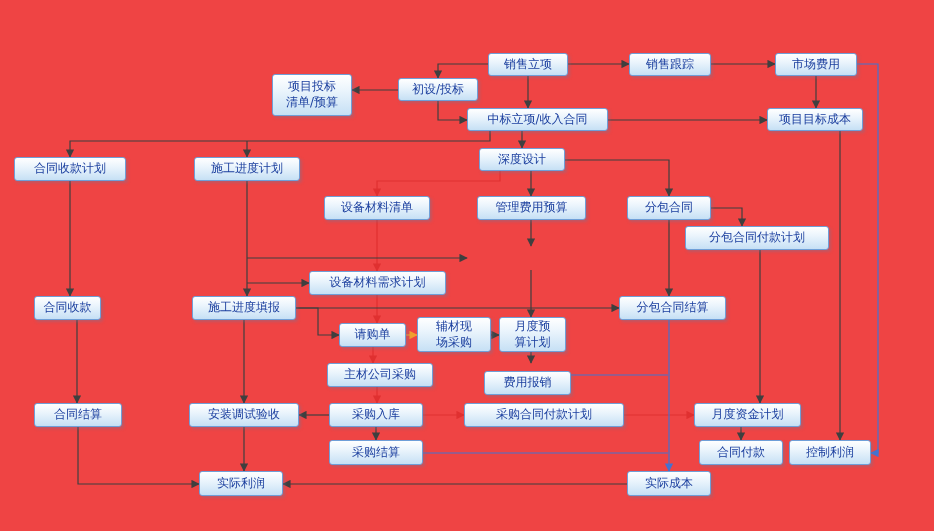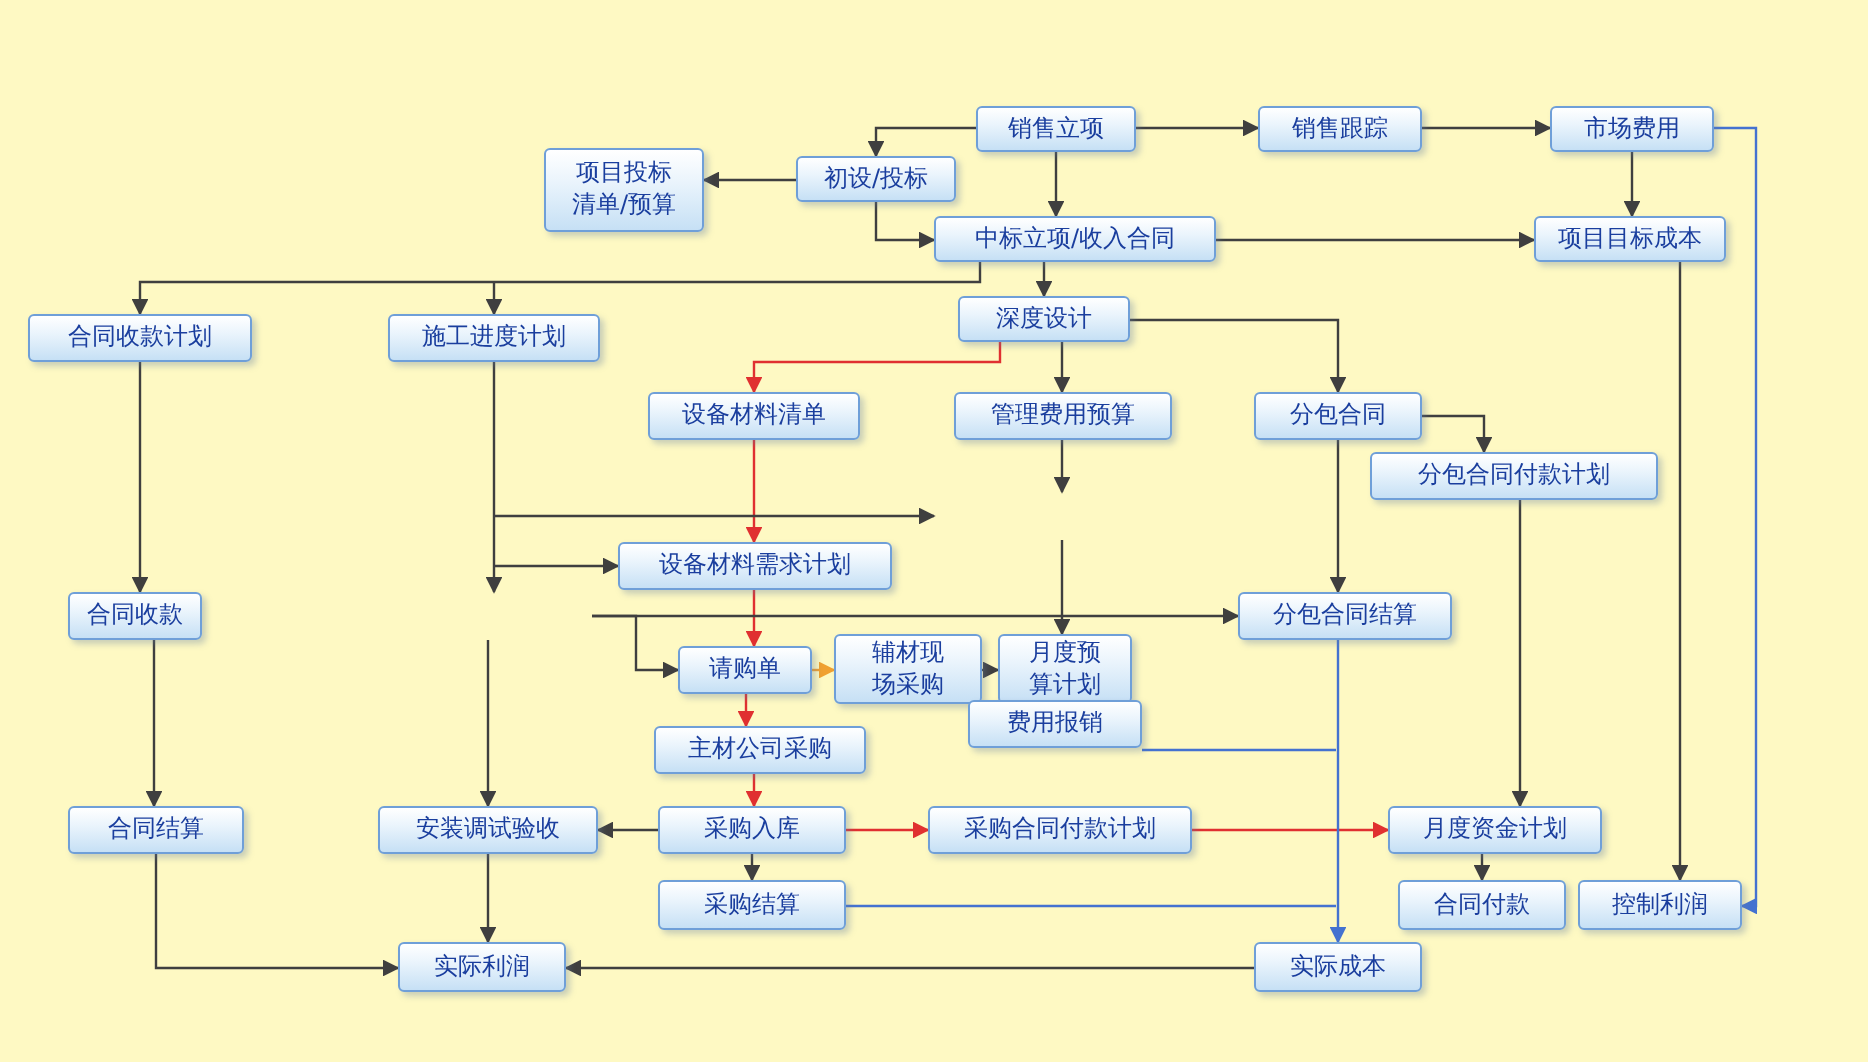--- a/index.html
+++ b/index.html
@@ -1,17 +1,17 @@
 <!DOCTYPE html>
 <html><head>
 <meta charset="utf-8">
 <style>
   html,body{margin:0;padding:0;background:#ffffff;}
   body{font-family:"DejaVu Sans","Liberation Sans",sans-serif;}
-  #stage{position:relative;width:934px;height:531px;background:#fef9c3;overflow:hidden;}
+  #stage{position:relative;width:934px;height:531px;background:#ef4444;overflow:hidden;}
   #edges{position:absolute;left:0;top:0;}
   .node{
     position:absolute;
     display:flex;align-items:center;justify-content:center;
     text-align:center;
     font-size:12px;line-height:1.3;
     color:#1a3e9e;
     border:1px solid #6f9fd8;
     border-radius:3px;
     background:linear-gradient(180deg,#ffffff 0%,#eaf4fc 40%,#c6e0f5 100%);
@@ -99,31 +99,32 @@
     <div class="node" style="left: 767px; top: 108px; width: 96px; height: 23px;">项目目标成本</div>
     <div class="node" style="left: 14px; top: 157px; width: 112px; height: 24px;">合同收款计划</div>
     <div class="node" style="left: 194px; top: 157px; width: 106px; height: 24px;">施工进度计划</div>
     <div class="node" style="left: 479px; top: 148px; width: 86px; height: 23px;">深度设计</div>
     <div class="node" style="left: 324px; top: 196px; width: 106px; height: 24px;">设备材料清单</div>
     <div class="node" style="left: 477px; top: 196px; width: 109px; height: 24px;">管理费用预算</div>
     <div class="node" style="left: 627px; top: 196px; width: 84px; height: 24px;">分包合同</div>
     <div class="node" style="left: 685px; top: 226px; width: 144px; height: 24px;">分包合同付款计划</div>
     <div class="node" style="left: 309px; top: 271px; width: 137px; height: 24px;">设备材料需求计划</div>
     <div class="node" style="left: 34px; top: 296px; width: 67px; height: 24px;">合同收款</div>
+    <div class="node" style="left: 192px; top: 296px; width: 104px; height: 24px;">施工进度填报</div>
     <div class="node" style="left: 619px; top: 296px; width: 107px; height: 24px;">分包合同结算</div>
     <div class="node" style="left: 339px; top: 323px; width: 67px; height: 24px;">请购单</div>
     <div class="node" style="left: 417px; top: 317px; width: 74px; height: 35px;">辅材现
 场采购</div>
     <div class="node" style="left: 499px; top: 317px; width: 67px; height: 35px;">月度预
 算计划</div>
     <div class="node" style="left: 327px; top: 363px; width: 106px; height: 24px;">主材公司采购</div>
-    <div class="node" style="left: 484px; top: 350px; width: 87px; height: 24px;">费用报销</div>
+    <div class="node" style="left: 484px; top: 371px; width: 87px; height: 24px;">费用报销</div>
     <div class="node" style="left: 34px; top: 403px; width: 88px; height: 24px;">合同结算</div>
     <div class="node" style="left: 189px; top: 403px; width: 110px; height: 24px;">安装调试验收</div>
     <div class="node" style="left: 329px; top: 403px; width: 94px; height: 24px;">采购入库</div>
-    <div class="node" style="left: 464px; top: 403px; width: 132px; height: 24px;">采购合同付款计划</div>
+    <div class="node" style="left: 464px; top: 403px; width: 160px; height: 24px;">采购合同付款计划</div>
     <div class="node" style="left: 694px; top: 403px; width: 107px; height: 24px;">月度资金计划</div>
     <div class="node" style="left: 329px; top: 440px; width: 94px; height: 25px;">采购结算</div>
     <div class="node" style="left: 699px; top: 440px; width: 84px; height: 25px;">合同付款</div>
     <div class="node" style="left: 789px; top: 440px; width: 82px; height: 25px; text-align: center;">控制利润</div>
     <div class="node" style="left: 199px; top: 471px; width: 84px; height: 25px;">实际利润</div>
     <div class="node" style="left: 627px; top: 471px; width: 84px; height: 25px;">实际成本</div>
   </div>
 
 </body></html>

